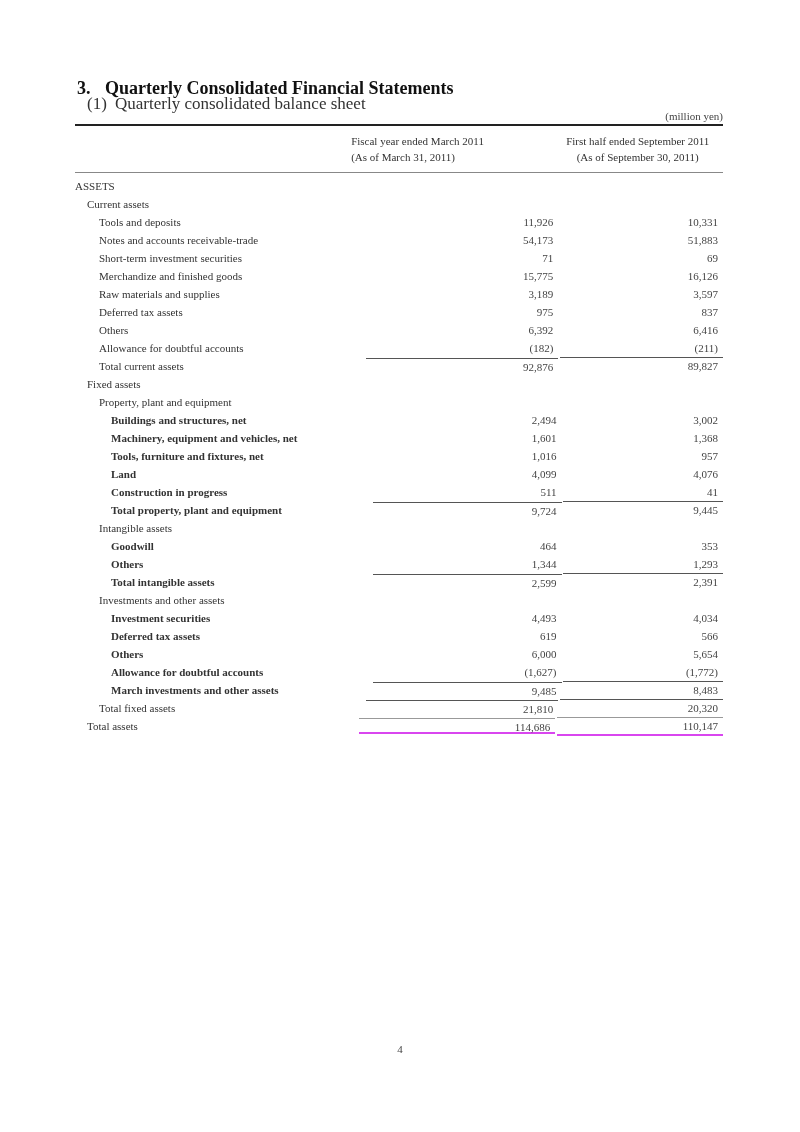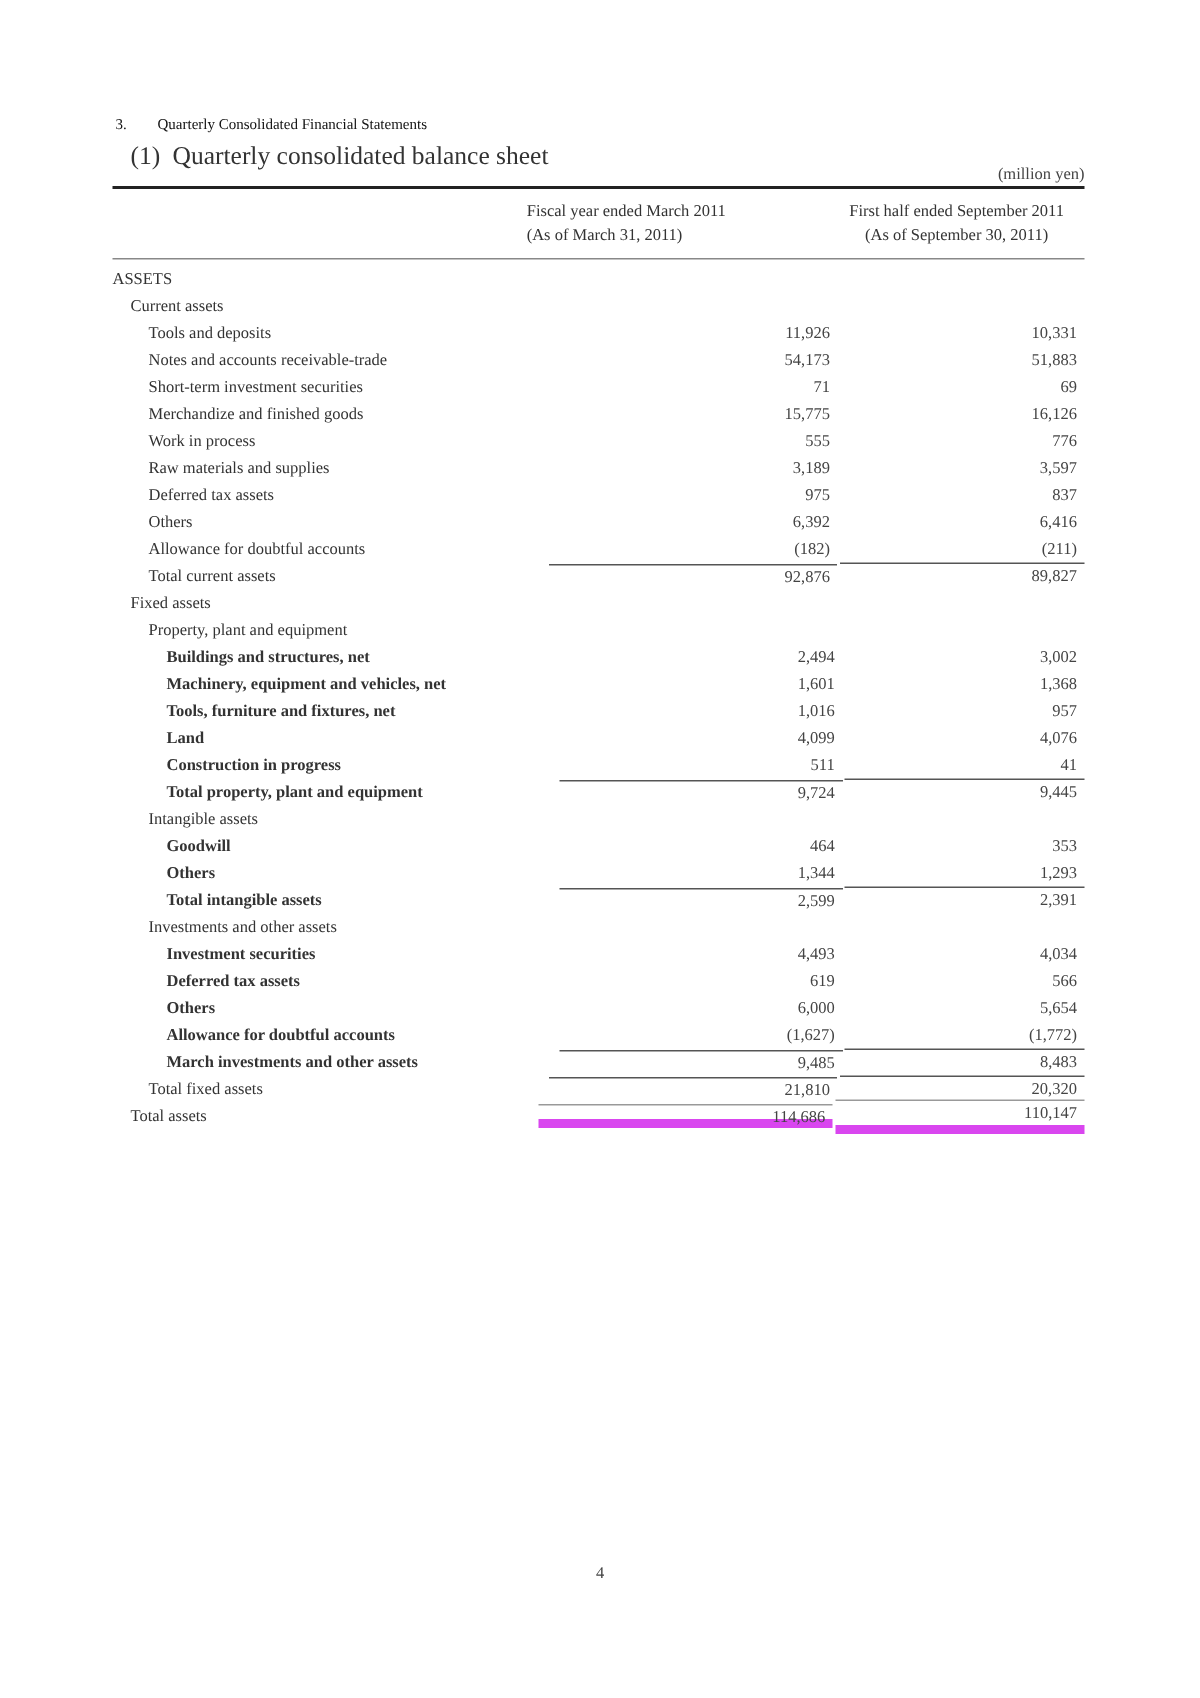--- a/index.html
+++ b/index.html
@@ -3,21 +3,21 @@
 <meta charset="utf-8">
 <style>
   html, body { margin: 0; padding: 0; background: #ffffff; }
   body {
     width: 800px; height: 1132px; position: relative; overflow: hidden;
     font-family: "Liberation Serif", "DejaVu Serif", serif;
     color: #2a2a2a;
   }
   .heading {
     position: absolute; left: 77px; top: 78px;
-    font-size: 10px; font-weight: normal; color: #111;
+    font-size: 18px; font-weight: bold; color: #111;
   }
   .heading .num { display: inline-block; width: 28px; }
   .subheading {
     position: absolute; left: 87px; top: 94px;
     font-size: 17px; color: #333;
   }
   .subheading .num { display: inline-block; width: 28px; }
   .unit {
     position: absolute; right: 77px; top: 110px;
     font-size: 11px; color: #444;
@@ -38,21 +38,21 @@
   .row .lbl { width: 277px; white-space: nowrap; color: #333; }
   .row .v1 { width: 200px; text-align: right; padding-right: 0; box-sizing: border-box; color: #444; }
   .row .v1 span, .row .v2 span { display: inline-block; padding-right: 5px; }
   .row .gap { width: 2px; }
   .row .v2 { width: 169px; text-align: right; color: #444; }
   .ind0 { padding-left: 0; }
   .ind1 { padding-left: 12px; }
   .ind2 { padding-left: 24px; }
   .ind3 { padding-left: 36px; font-weight: bold; }
   .row.total .v1, .row.total .v2 { border-top: 1px solid #555; height: 17px; line-height: 17px; }
-  .row.gtotal .v1, .row.gtotal .v2 { border-top: 1px solid #999; border-bottom: 6px solid #d946ef; height: 16px; line-height: 16px;}
+  .row.gtotal .v1, .row.gtotal .v2 { border-top: 1px solid #999; border-bottom: 2px solid #d946ef; height: 16px; line-height: 16px;}
   .pagenum {
     position: absolute; left: 0; width: 800px; top: 1043px; text-align: center;
     font-size: 11px; color: #444;
   }
 </style>
 </head>
 <body>
 
 <div class="heading">
   <span class="num">3.</span><span>Quarterly Consolidated Financial Statements</span>
@@ -106,26 +106,20 @@
         <div class="gap"></div>
         <div class="v2"><span>69</span></div>
       </div>
       <div class="row">
         <div class="lbl ind2">Merchandize and finished goods</div>
         <div class="v1"><span>15,775</span></div>
         <div class="gap"></div>
         <div class="v2"><span>16,126</span></div>
       </div>
       <div class="row">
-        <div class="lbl ind2">Work in process</div>
-        <div class="v1"><span>555</span></div>
-        <div class="gap"></div>
-        <div class="v2"><span>776</span></div>
-      </div>
-      <div class="row">
         <div class="lbl ind2">Raw materials and supplies</div>
         <div class="v1"><span>3,189</span></div>
         <div class="gap"></div>
         <div class="v2"><span>3,597</span></div>
       </div>
       <div class="row">
         <div class="lbl ind2">Deferred tax assets</div>
         <div class="v1"><span>975</span></div>
         <div class="gap"></div>
         <div class="v2"><span>837</span></div>

